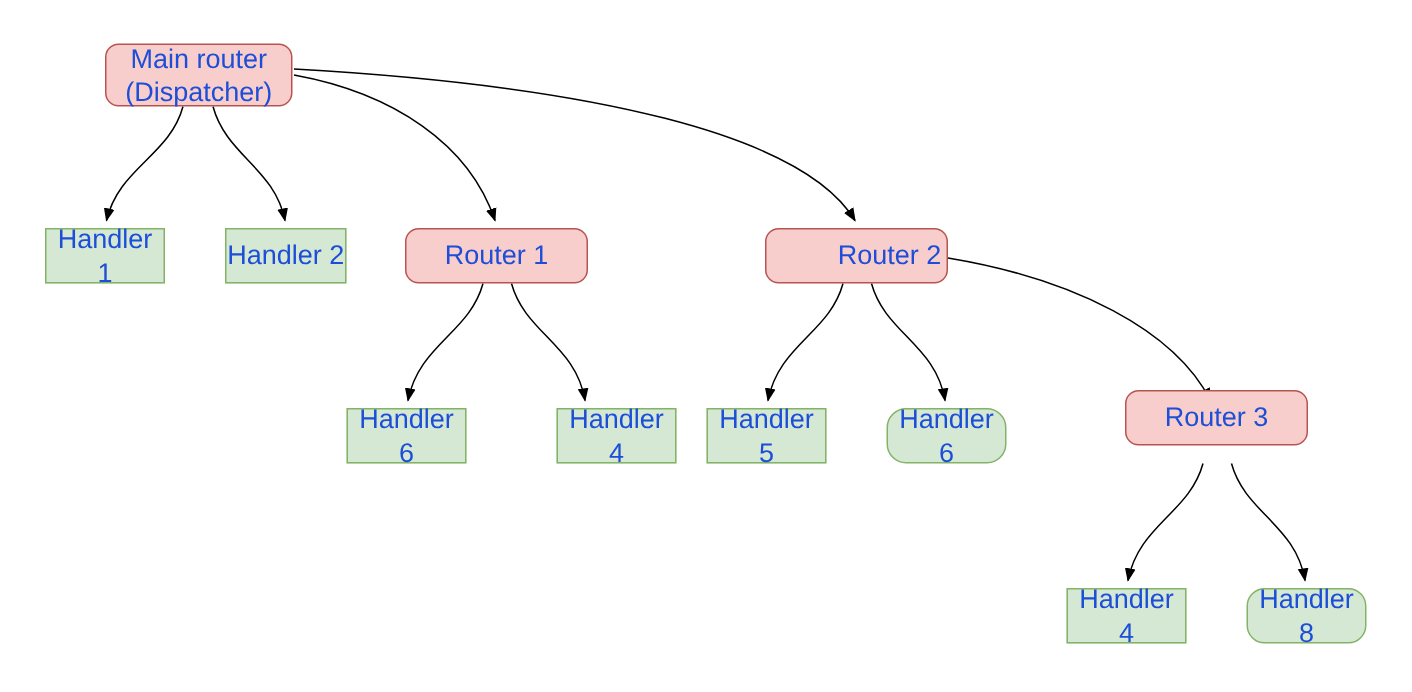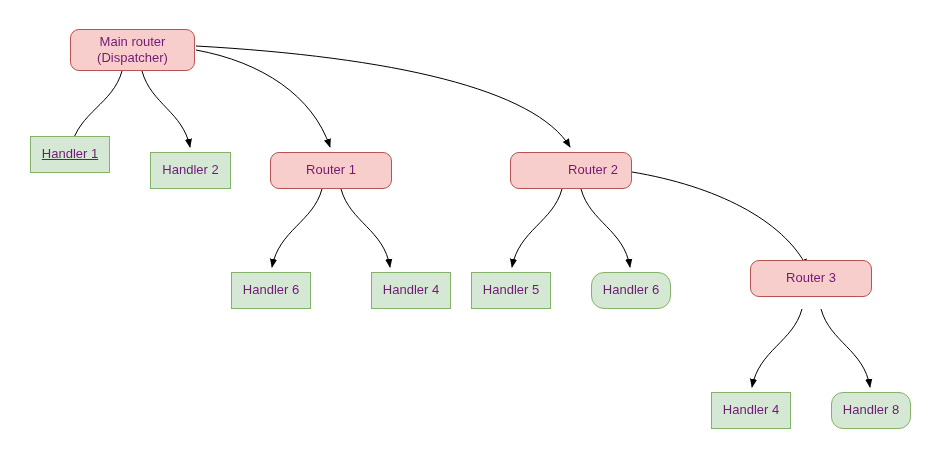--- a/index.html
+++ b/index.html
@@ -22,23 +22,23 @@
     width: 941px;
     height: 461px;
   }
   .node {
     position: absolute;
     box-sizing: border-box;
     display: flex;
     align-items: center;
     justify-content: center;
     text-align: center;
-    font-size: 13px;
+    font-size: 18px;
     line-height: 1.25;
-    color: #701a75;
+    color: #1d4ed8;
     white-space: pre-line;
     border: 1px solid;
   }
   .router {
     background: #f8cecc;
     border-color: #b85450;
     border-radius: 9px;
   }
   .handler {
     background: #d5e8d4;
@@ -68,21 +68,21 @@
       <path d="M 581 189 C 590 222, 624 230, 630 267" marker-end="url(#arrow)"></path>
       <path d="M 632 172 C 716 186, 783 220, 807 267" marker-end="url(#arrow)"></path>
       <path d="M 802 309 C 793 342, 759 350, 752 387" marker-end="url(#arrow)"></path>
       <path d="M 821 309 C 830 342, 864 350, 870 387" marker-end="url(#arrow)"></path>
     </g>
   </svg>
 
   <div class="node router" style="left:70px; top:29px; width:125px; height:42px;">Main router
 (Dispatcher)</div>
 
-  <div class="node handler" style="left:30px; top:136px; width:80px; height:37px;text-decoration:underline;">Handler 1</div>
+  <div class="node handler" style="left:30px; top:152px; width:80px; height:37px;">Handler 1</div>
 
   <div class="node handler" style="left:150px; top:152px; width:81px; height:37px;">Handler 2</div>
 
   <div class="node router" style="left:270px; top:152px; width:122px; height:37px;">Router 1</div>
 
   <div class="node router" style="left:510px; top:152px; width:122px; height:37px;padding-left:44px;">Router 2</div>
 
   <div class="node handler" style="left:231px; top:272px; width:80px; height:37px;">Handler 6</div>
 
   <div class="node handler" style="left:351px; top:272px; width:80px; height:37px;margin-left:20px;">Handler 4</div>

